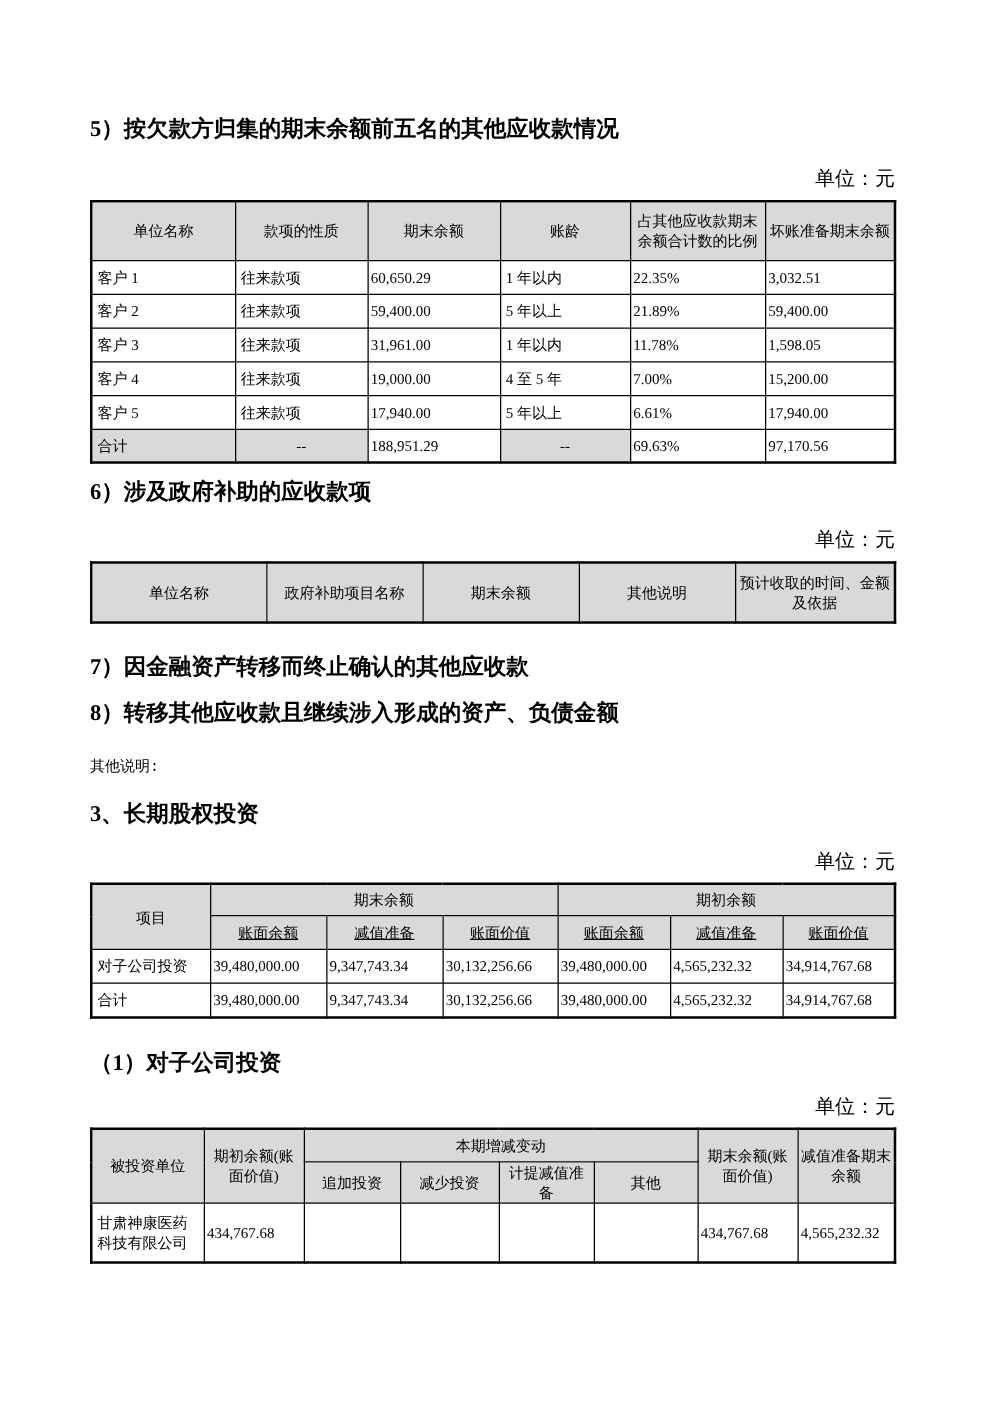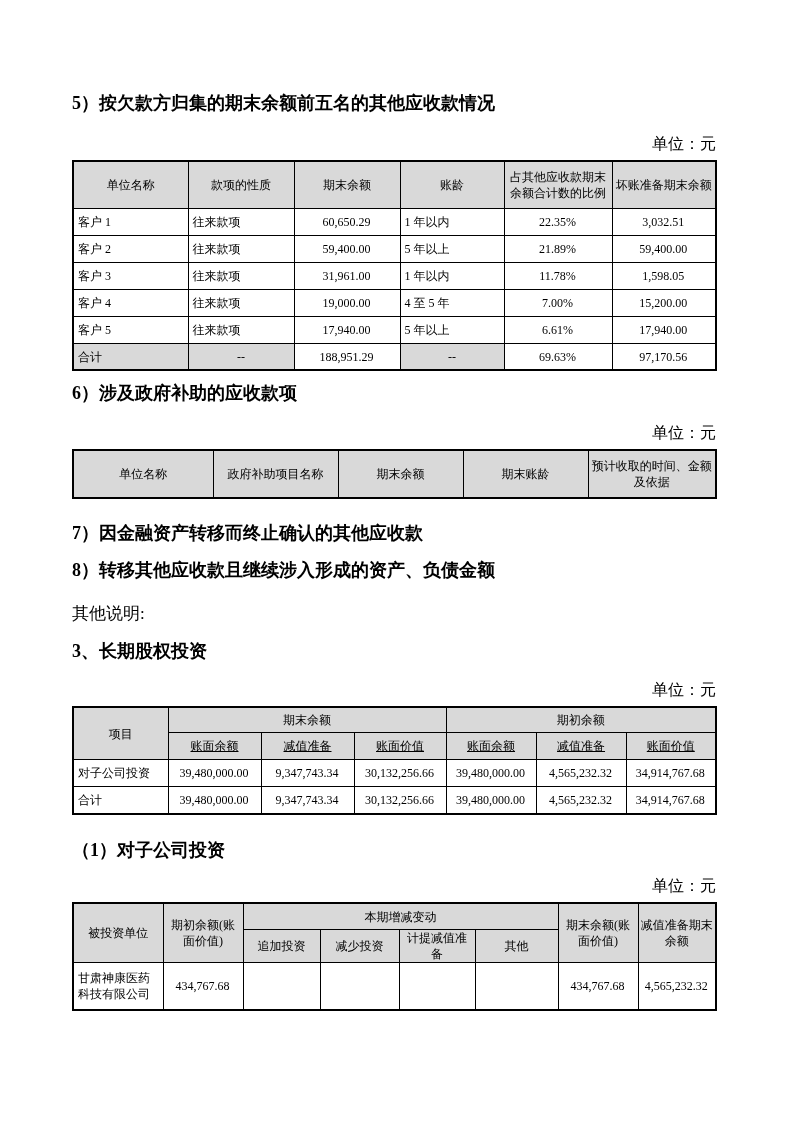--- a/index.html
+++ b/index.html
@@ -22,23 +22,24 @@
     line-height: 17px;
     margin: 0;
   }
   .h-s5  { margin-top: 95px; }
   .h-s6  { margin-top: 14px; }
   .h-s7  { margin-top: 26px; }
   .h-s8  { margin-top: 20px; }
   .h-s3  { margin-top: 22px; }
   .h-s31 { margin-top: 27px; }
   .other-note {
-    font-size: 17px;
+    font-size: 12px;
     line-height: 14px;
     margin-top: 28px;
+    font-family: Liberation Mono, monospace;
   }
   .unit-label {
     font-size: 16px;
     line-height: 14px;
     text-align: right;
     margin-top: 24px;
     padding-right: 1px;
   }
   .unit-u1 { margin-top: 25px; }
   .unit-u2 { margin-top: 24px; }
@@ -55,21 +56,21 @@
   }
   th, td {
     border: 1px solid #000;
     padding: 0 2px;
     vertical-align: middle;
     overflow: hidden;
     font-weight: normal;
   }
   th { background: #d9d9d9; text-align: center; }
   td.txt { text-align: left;  padding-left: 4px; }
-  td.num { text-align: center; padding-right: 3px; }
+  td.num { text-align: left; padding-right: 3px; }
   td.ctr { text-align: center; }
   td.gray { background: #d9d9d9; }
   .t1 tr.hdr th { height: 46px; }
   .t1 tr.data td { height: 26px; }
   .t1 tr.total td { height: 25px; }
   .t2 tr.hdr th { height: 46px; }
   .t3 tr.hdr1 th { height: 24px; }
   .t3 tr.hdr2 th { height: 26px; text-decoration: underline; }
   .t3 tr.data td { height: 26px; }
   .t4 tr.hdr1 th { height: 25px; }
@@ -165,21 +166,21 @@
         <col style="width:125px">
         <col style="width:125px">
       <col style="width:125px">
         <col style="width:128px">
     </colgroup>
     <tbody>
         <tr class="hdr">
       <th>单位名称</th>
       <th>政府补助项目名称</th>
       <th>期末余额</th>
-      <th>期末账龄</th>
+      <th>其他说明</th>
       <th>预计收取的时间、金额及依据</th>
     </tr>
   </tbody>
     </table>
 
   <h3 class="sec-heading h-s7">7）因金融资产转移而终止确认的其他应收款</h3>
 
   <h3 class="sec-heading h-s8">8）转移其他应收款且继续涉入形成的资产、负债金额</h3>
 
   <div class="other-note">其他说明:</div>

